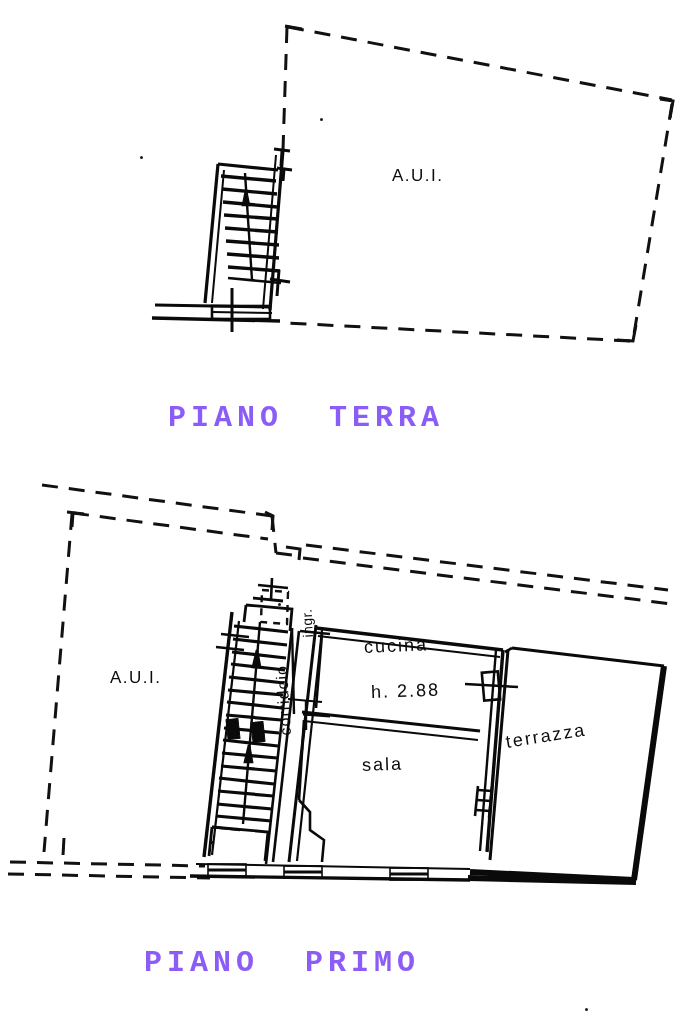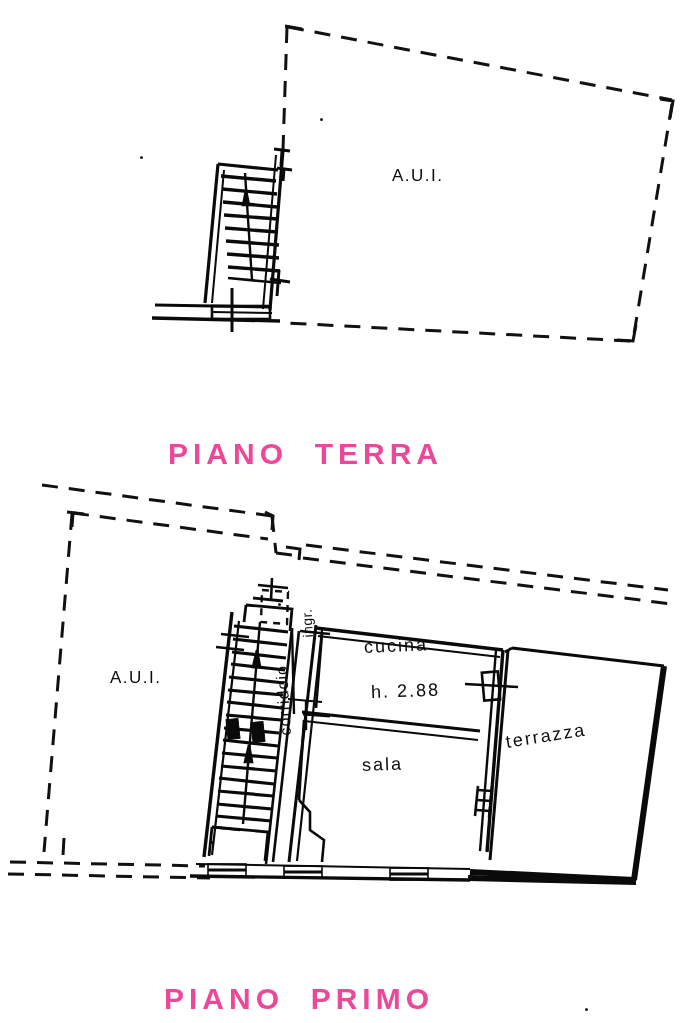--- a/index.html
+++ b/index.html
@@ -25,34 +25,33 @@
   }
   svg.plan-svg {
     position: absolute;
     left: 0; top: 0;
     width: 683px;
     height: 1023px;
     display: block;
   }
   .floor-title {
     position: absolute;
-    font-family: Liberation Sans, sans-serif;
+    font-family: Liberation Mono, monospace;
     font-weight: 700;
     font-size: 30px;
     letter-spacing: 5px;
-    color: #ec4899;
+    color: #8b5cf6;
     white-space: pre;
-    margin-top: 36px;
   }
   #title-piano-terra {
     left: 168px;
     top: 401px;
   }
   #title-piano-primo {
-    left: 164px;
+    left: 144px;
     top: 946px;
   }
   .room-label {
     position: absolute;
     font-family: "Liberation Sans", sans-serif;
     font-size: 18px;
     letter-spacing: 2px;
     color: #0b0b0b;
     white-space: pre;
     font-weight: 500;

